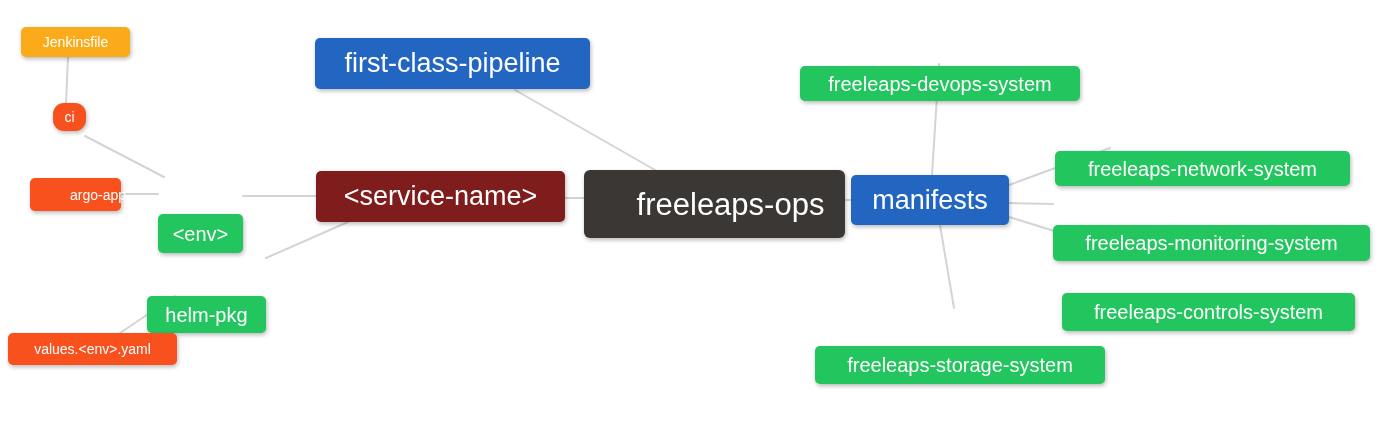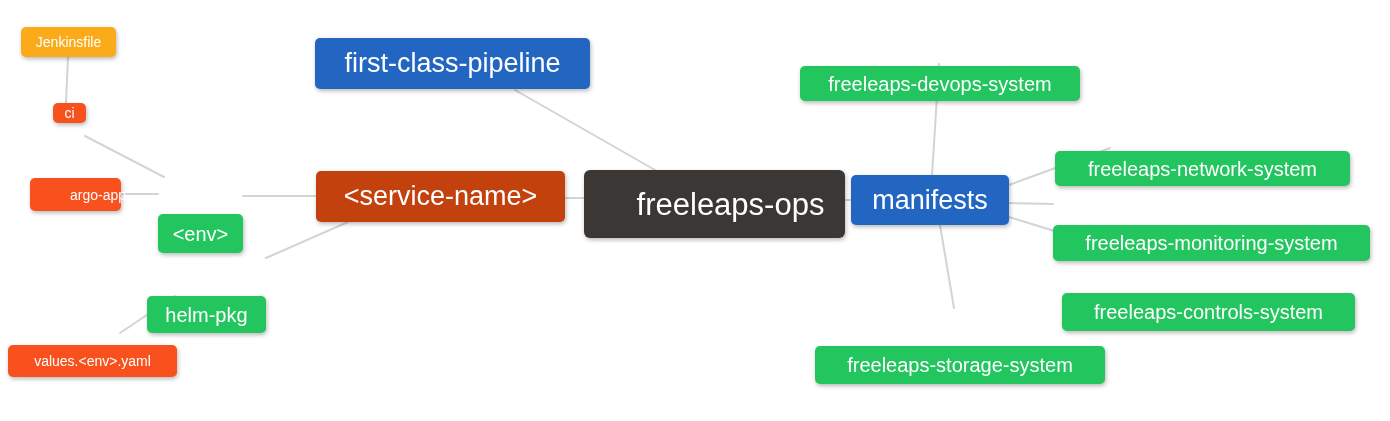--- a/index.html
+++ b/index.html
@@ -54,29 +54,29 @@
     <line x1="515" y1="90" x2="655" y2="170" stroke="#d4d4d4"></line>
     <line x1="565" y1="198" x2="584" y2="198" stroke="#d4d4d4"></line>
     <line x1="845" y1="200" x2="851" y2="200" stroke="#d4d4d4"></line>
     <line x1="939" y1="64" x2="932" y2="175" stroke="#d4d4d4"></line>
     <line x1="1009" y1="185" x2="1110" y2="148" stroke="#d4d4d4"></line>
     <line x1="1009" y1="203" x2="1053" y2="204" stroke="#d4d4d4"></line>
     <line x1="1009" y1="217" x2="1135" y2="256" stroke="#d4d4d4"></line>
     <line x1="940" y1="225" x2="954" y2="308" stroke="#d4d4d4"></line>
   </svg>
 
-  <div class="node t3" style="left: 21px; top: 27px; width: 95px; height: 30px; background: rgb(251, 171, 26);">Jenkinsfile</div>
-  <div class="node t3" style="left: 53px; top: 103px; width: 33px; height: 20px; background: rgb(248, 81, 29);">ci</div>
+  <div class="node t3" style="left: 21px; top: 27px; width: 109px; height: 30px; background: rgb(251, 171, 26);">Jenkinsfile</div>
+  <div class="node t3" style="left: 53px; top: 103px; width: 33px; height: 28px; background: rgb(248, 81, 29); border-radius: 11px;">ci</div>
   <div class="node t3" style="left: 30px; top: 178px; width: 91px; height: 33px; background: rgb(248, 81, 29); padding-left: 45px;">argo-app</div>
   <div class="node t2" style="left: 158px; top: 176px; width: 85px; height: 39px; background: rgb(34, 197, 94);">&lt;env&gt;</div>
   <div class="node t2" style="left: 147px; top: 258px; width: 119px; height: 37px; background: rgb(34, 197, 94);">helm-pkg</div>
-  <div class="node t3" style="left: 8px; top: 333px; width: 169px; height: 32px; background: rgb(248, 81, 29); margin-top: 12px;">values.&lt;env&gt;.yaml</div>
+  <div class="node t3" style="left: 8px; top: 333px; width: 169px; height: 32px; background: rgb(248, 81, 29);">values.&lt;env&gt;.yaml</div>
 
   <div class="node t1" style="left: 315px; top: 38px; width: 275px; height: 51px; background: rgb(34, 102, 194);">first-class-pipeline</div>
-  <div class="node t1" style="left: 316px; top: 171px; width: 249px; height: 51px; background: #c2410c;">&lt;service-name&gt;</div>
+  <div class="node t1" style="left: 316px; top: 171px; width: 249px; height: 51px; background: #7f1d1d;">&lt;service-name&gt;</div>
   <div class="node t-root" style="left: 584px; top: 170px; width: 261px; height: 68px; background: rgb(59, 55, 52);">freeleaps-ops</div>
   <div class="node t1" style="left: 851px; top: 175px; width: 158px; height: 50px; background: rgb(34, 102, 194);">manifests</div>
 
   <div class="node t2" style="left: 800px; top: 28px; width: 280px; height: 35px; background: rgb(34, 197, 94);">freeleaps-devops-system</div>
   <div class="node t2" style="left: 1055px; top: 113px; width: 295px; height: 35px; background: rgb(34, 197, 94); text-align: center;">freeleaps-network-system</div>
   <div class="node t2" style="left: 1053px; top: 187px; width: 317px; height: 36px; background: rgb(34, 197, 94);">freeleaps-monitoring-system</div>
   <div class="node t2" style="left: 815px; top: 308px; width: 290px; height: 38px; background: rgb(34, 197, 94);">freeleaps-storage-system</div>
   <div class="node t2" style="left: 1062px; top: 255px; width: 293px; height: 38px; background: rgb(34, 197, 94);">freeleaps-controls-system</div>
 
 </div>

